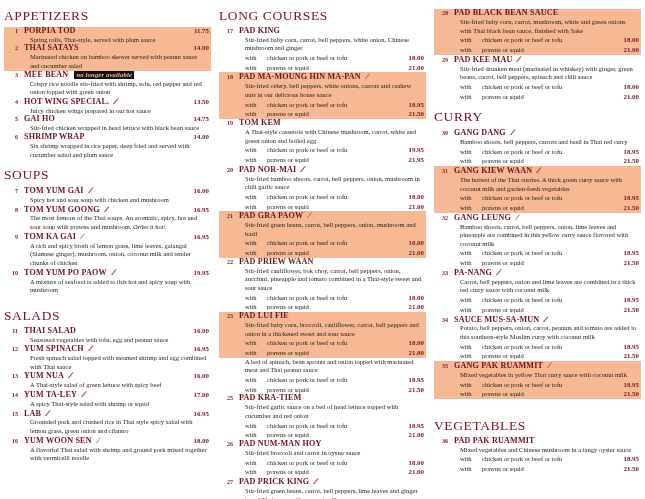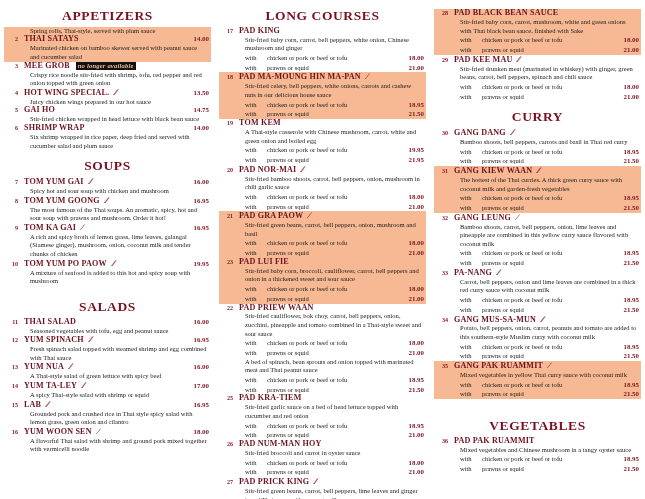--- a/index.html
+++ b/index.html
@@ -18,26 +18,25 @@
     background: #fff;
   }
   .column {
     width: 215px;
     position: relative;
     padding: 0;
   }
   .col-inner { padding: 0 4px; }
 
   .section-head {
-    text-align: center;
     font-family: "Liberation Serif", "DejaVu Serif", serif;
     font-size: 13.5px;
     letter-spacing: 0.6px;
     color: #7a1020;
-    font-weight: bold;
+    font-weight: normal;
     margin: 5px 0 3px 0;
     line-height: 1.1;
   }
 
   .item {
     position: relative;
     padding: 0 2px 0 0;
     line-height: 1.06;
   }
   .item.hl { background: #f6b993; }
@@ -129,34 +128,39 @@
 </head>
 <body>
 
 <div id="menu-page">
 
 <div class="column">
       <div class="col-inner">
         <div class="spacer-sm"></div>
         <div class="section-head">APPETIZERS</div>
         <div class="item hl">
+          <div class="item-head">
+            <span class="num">1</span>
+            <span class="name"><span>PORPIA TOD</span></span>
+            <span class="price">11.75</span>
+          </div>
           <div class="desc">Spring rolls, Thai-style, served with plum sauce</div>
         </div>
         <div class="item hl">
           <div class="item-head">
             <span class="num">2</span>
             <span class="name"><span>THAI SATAYS</span></span>
             <span class="price">14.00</span>
           </div>
           <div class="desc">Marinated chicken on bamboo skewer served with peanut sauce and cucumber salad</div>
         </div>
         <div class="item">
           <div class="item-head">
             <span class="num">3</span>
-            <span class="name"><span>MEE GROB</span><span class="unavail">no longer available</span></span>
+            <span class="name"><span>MEE BEAN</span><span class="unavail">no longer available</span></span>
           </div>
           <div class="desc">Crispy rice noodle stir-fried with shrimp, tofu, red pepper and red onion topped with green onion</div>
         </div>
         <div class="item">
           <div class="item-head">
             <span class="num">4</span>
             <span class="name"><span>HOT WING SPECIAL.</span><span class="chili">//</span></span>
             <span class="price">13.50</span>
           </div>
           <div class="desc">Juicy chicken wings prepared in our hot sauce</div>
@@ -355,45 +359,45 @@
               <span class="opt-txt">chicken or pork or beef or tofu</span>
               <span class="opt-price">18.00</span>
             </div>
             <div class="opt-row">
               <span class="opt-with">with</span>
               <span class="opt-txt">prawns or squid</span>
               <span class="opt-price">21.00</span>
             </div>
           </div>
         </div>
+        <div class="item">
+          <div class="item-head">
+            <span class="num">22</span>
+            <span class="name"><span>PAD PRIEW WAAN</span></span>
+          </div>
+          <div class="desc">Stir-fried cauliflower, bok choy, carrot, bell peppers, onion, zucchini, pineapple and tomato combined in a Thai-style sweet and sour sauce</div>
+          <div class="opts">
+            <div class="opt-row">
+              <span class="opt-with">with</span>
+              <span class="opt-txt">chicken or pork or beef or tofu</span>
+              <span class="opt-price">18.00</span>
+            </div>
+            <div class="opt-row">
+              <span class="opt-with">with</span>
+              <span class="opt-txt">prawns or squid</span>
+              <span class="opt-price">21.00</span>
+            </div>
+          </div>
+        </div>
         <div class="item hl">
           <div class="item-head">
             <span class="num">23</span>
             <span class="name"><span>PAD LUI FIE</span></span>
           </div>
           <div class="desc">Stir-fried baby corn, broccoli, cauliflower, carrot, bell peppers and onion in a thickened sweet and sour sauce</div>
-          <div class="opts">
-            <div class="opt-row">
-              <span class="opt-with">with</span>
-              <span class="opt-txt">chicken or pork or beef or tofu</span>
-              <span class="opt-price">18.00</span>
-            </div>
-            <div class="opt-row">
-              <span class="opt-with">with</span>
-              <span class="opt-txt">prawns or squid</span>
-              <span class="opt-price">21.00</span>
-            </div>
-          </div>
-        </div>
-        <div class="item">
-          <div class="item-head">
-            <span class="num">22</span>
-            <span class="name"><span>PAD PRIEW WAAN</span></span>
-          </div>
-          <div class="desc">Stir-fried cauliflower, bok choy, carrot, bell peppers, onion, zucchini, pineapple and tomato combined in a Thai-style sweet and sour sauce</div>
           <div class="opts">
             <div class="opt-row">
               <span class="opt-with">with</span>
               <span class="opt-txt">chicken or pork or beef or tofu</span>
               <span class="opt-price">18.00</span>
             </div>
             <div class="opt-row">
               <span class="opt-with">with</span>
               <span class="opt-txt">prawns or squid</span>
               <span class="opt-price">21.00</span>
@@ -577,21 +581,21 @@
             <div class="opt-row">
               <span class="opt-with">with</span>
               <span class="opt-txt">prawns or squid</span>
               <span class="opt-price">21.50</span>
             </div>
           </div>
         </div>
         <div class="item">
           <div class="item-head">
             <span class="num">34</span>
-            <span class="name"><span>GANG MUS-SA-MUN</span><span class="chili">//</span></span>
+            <span class="name"><span>SAUCE MUS-SA-MUN</span><span class="chili">//</span></span>
           </div>
           <div class="desc">Potato, bell peppers, onion, carrot, peanuts and tomato are added to this southern-style Muslim curry with coconut milk</div>
           <div class="opts">
             <div class="opt-row">
               <span class="opt-with">with</span>
               <span class="opt-txt">chicken or pork or beef or tofu</span>
               <span class="opt-price">18.95</span>
             </div>
             <div class="opt-row">
               <span class="opt-with">with</span>

